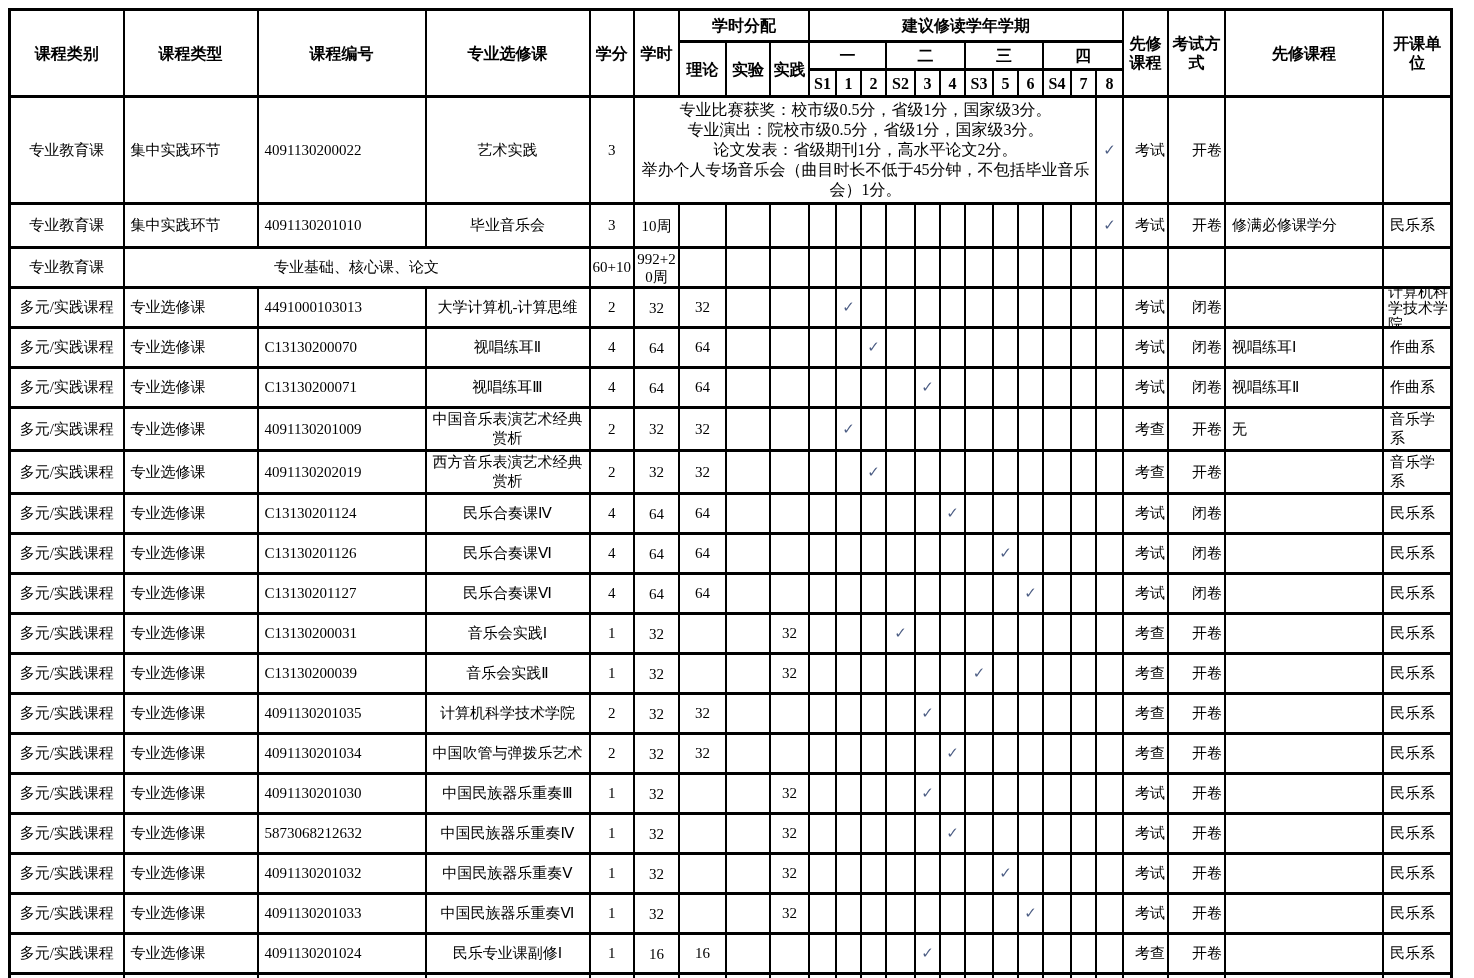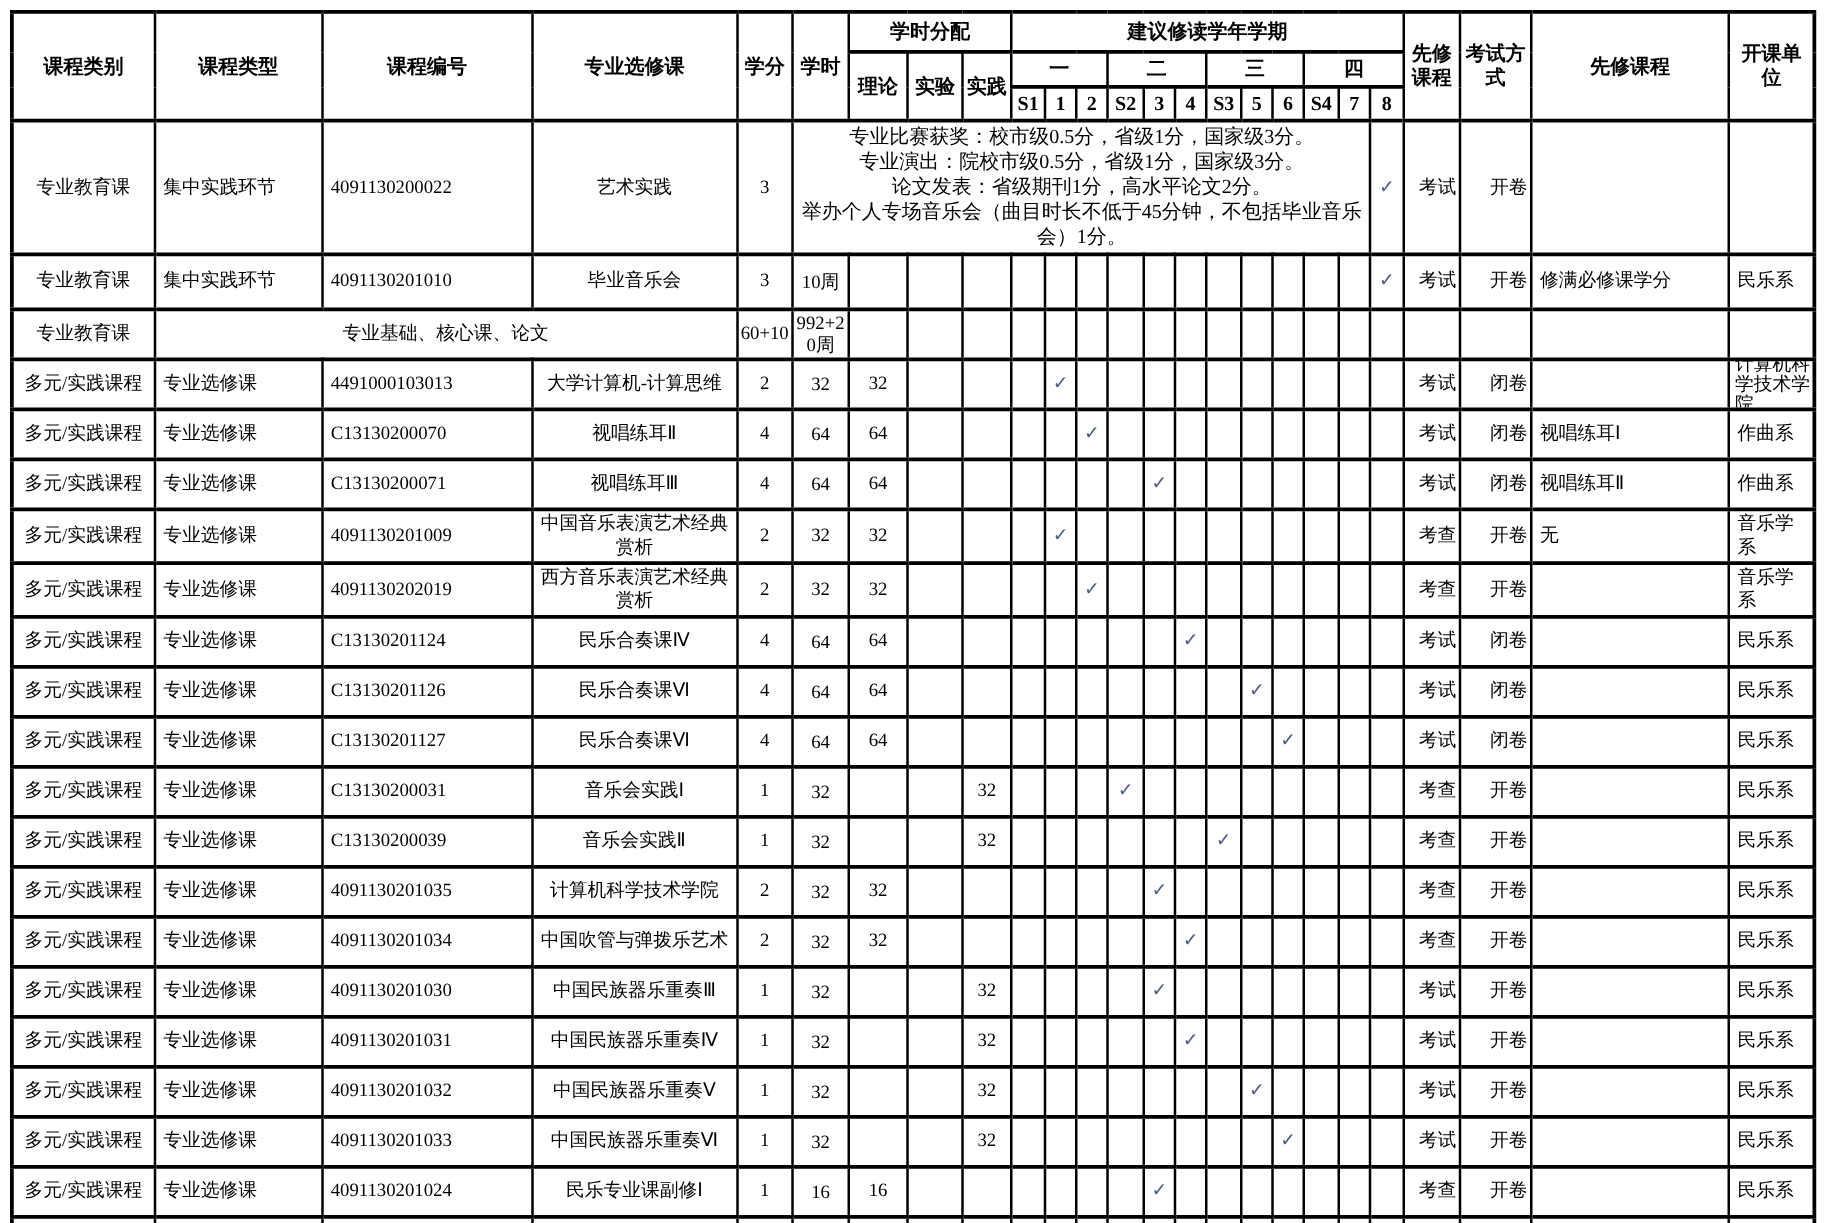--- a/index.html
+++ b/index.html
@@ -540,21 +540,21 @@
           <td></td>
           <td></td>
           <td class="alx">考试</td>
           <td class="alx">开卷</td>
           <td class="al"></td>
           <td class="al">民乐系</td>
         </tr>
         <tr style="height: 40px;">
           <td>多元/实践课程</td>
           <td class="al">专业选修课</td>
-          <td class="al">4091130201031</td>
+          <td class="al">5873068212632</td>
           <td>中国民族器乐重奏Ⅳ</td>
           <td>1</td>
           <td class="brk">32</td>
           <td></td>
           <td></td>
           <td>32</td>
           <td></td>
           <td></td>
           <td></td>
           <td></td>

